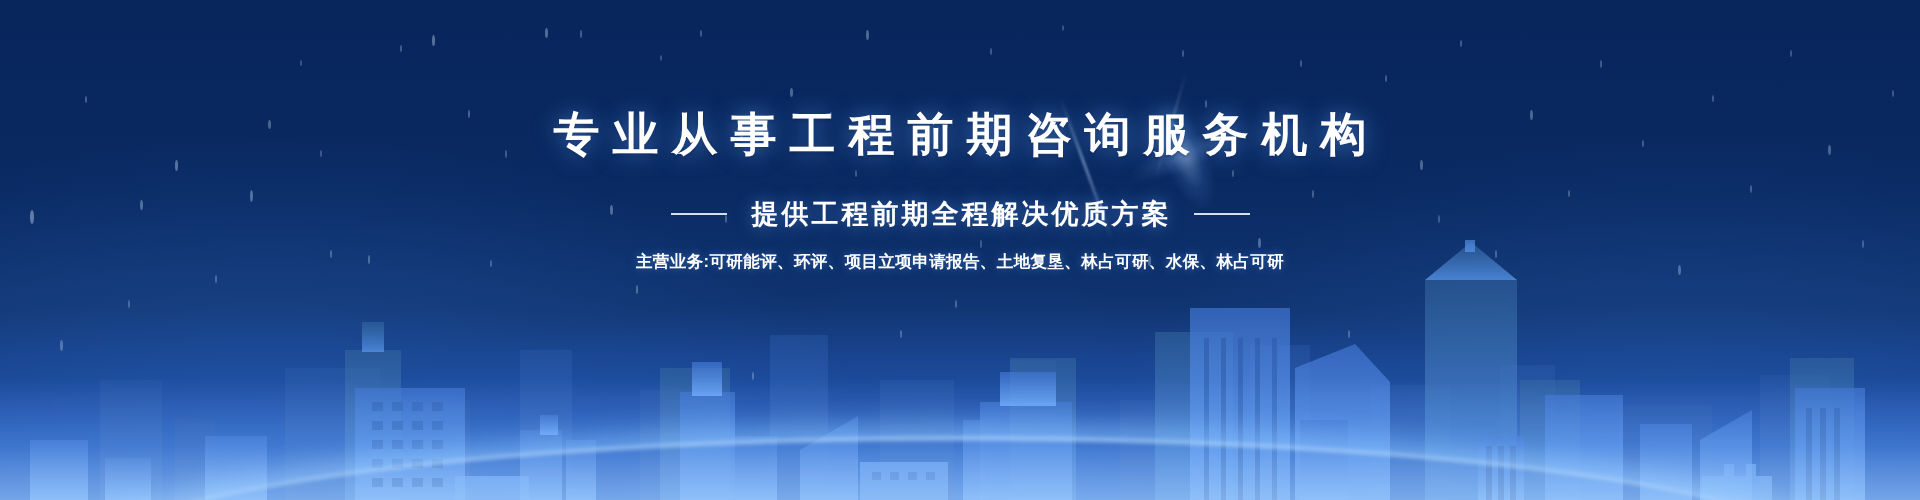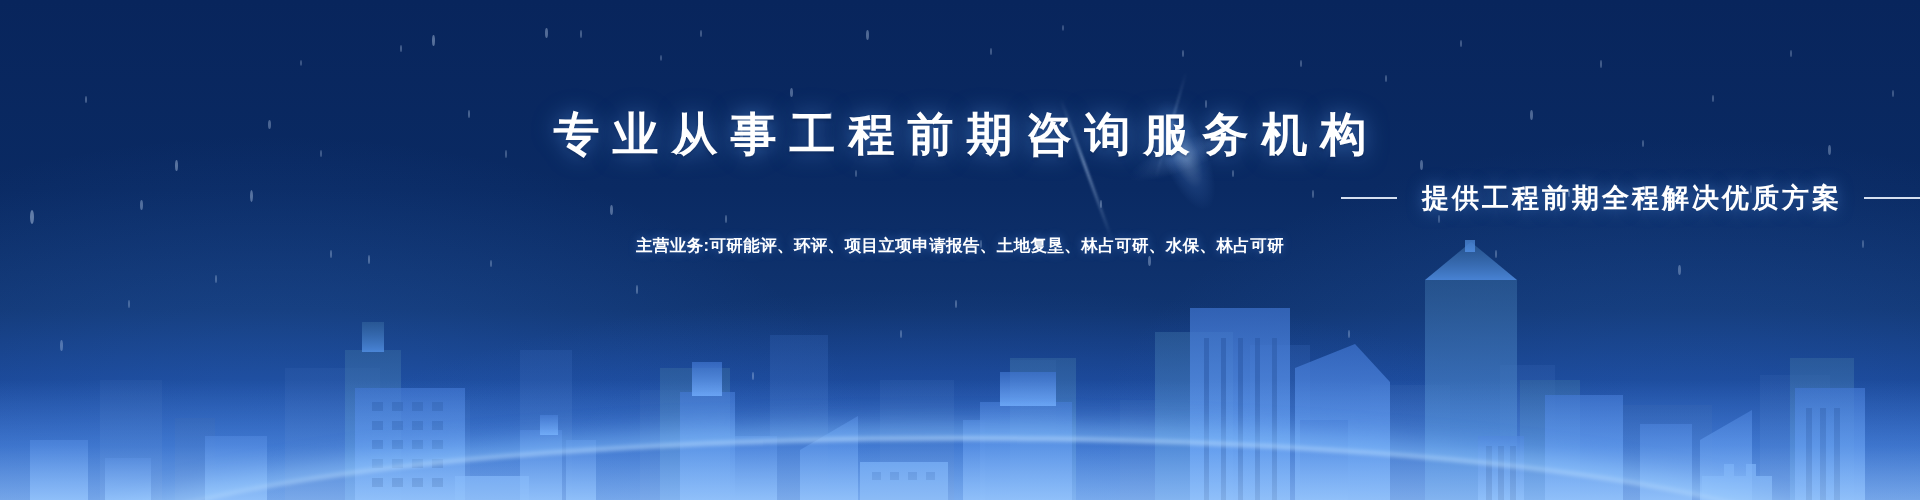--- a/index.html
+++ b/index.html
@@ -118,24 +118,24 @@
     font-size: 46px;
     line-height: 52px;
     font-weight: 700;
     letter-spacing: 13px;
     text-indent: 13px;
     color: #ffffff;
     text-shadow: 0 0 22px rgba(110,175,255,0.55), 0 2px 3px rgba(0,20,60,0.45);
     white-space: nowrap;
   }
   .sub-row {
-    margin-top: 22px;
+    margin-top: 38px;
     display: flex;
     align-items: center;
-    justify-content: flex-end;
+    justify-content: center;
     gap: 22px;
   }
   .rule {
     display: block;
     width: 56px;
     height: 2px;
     background: rgba(235,243,255,0.9);
   }
   .subtitle {
     font-size: 27px;

